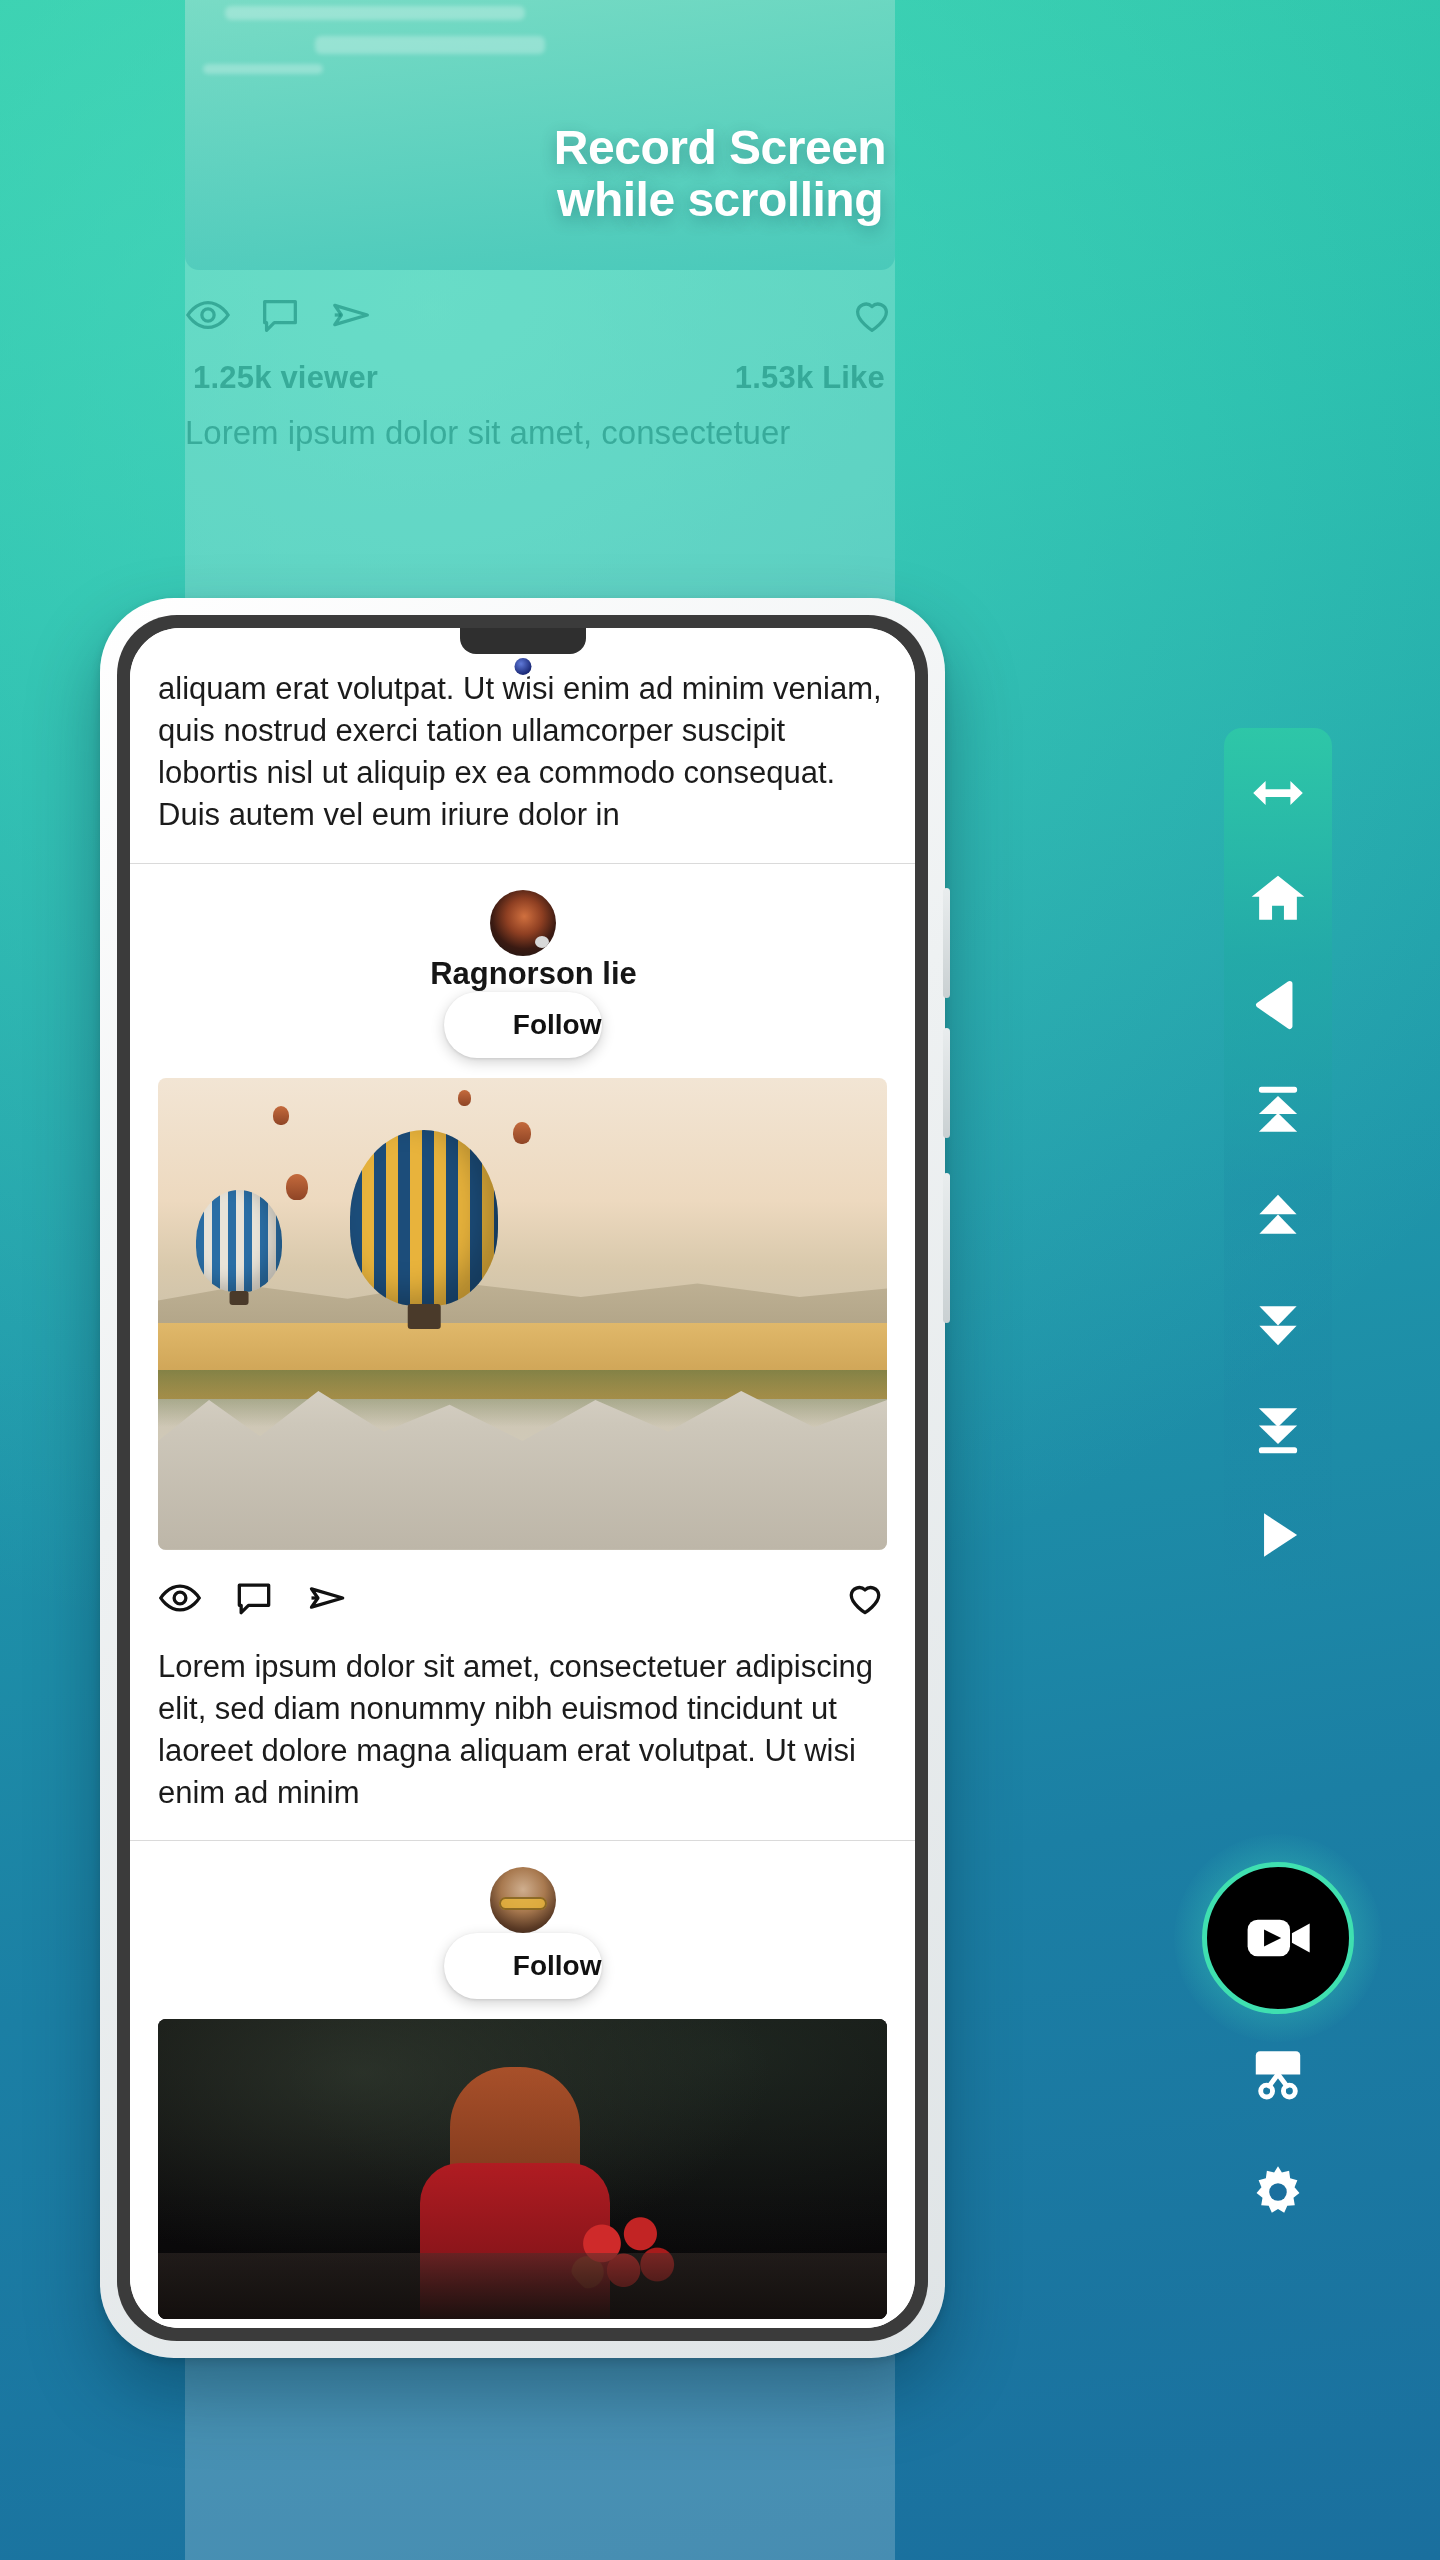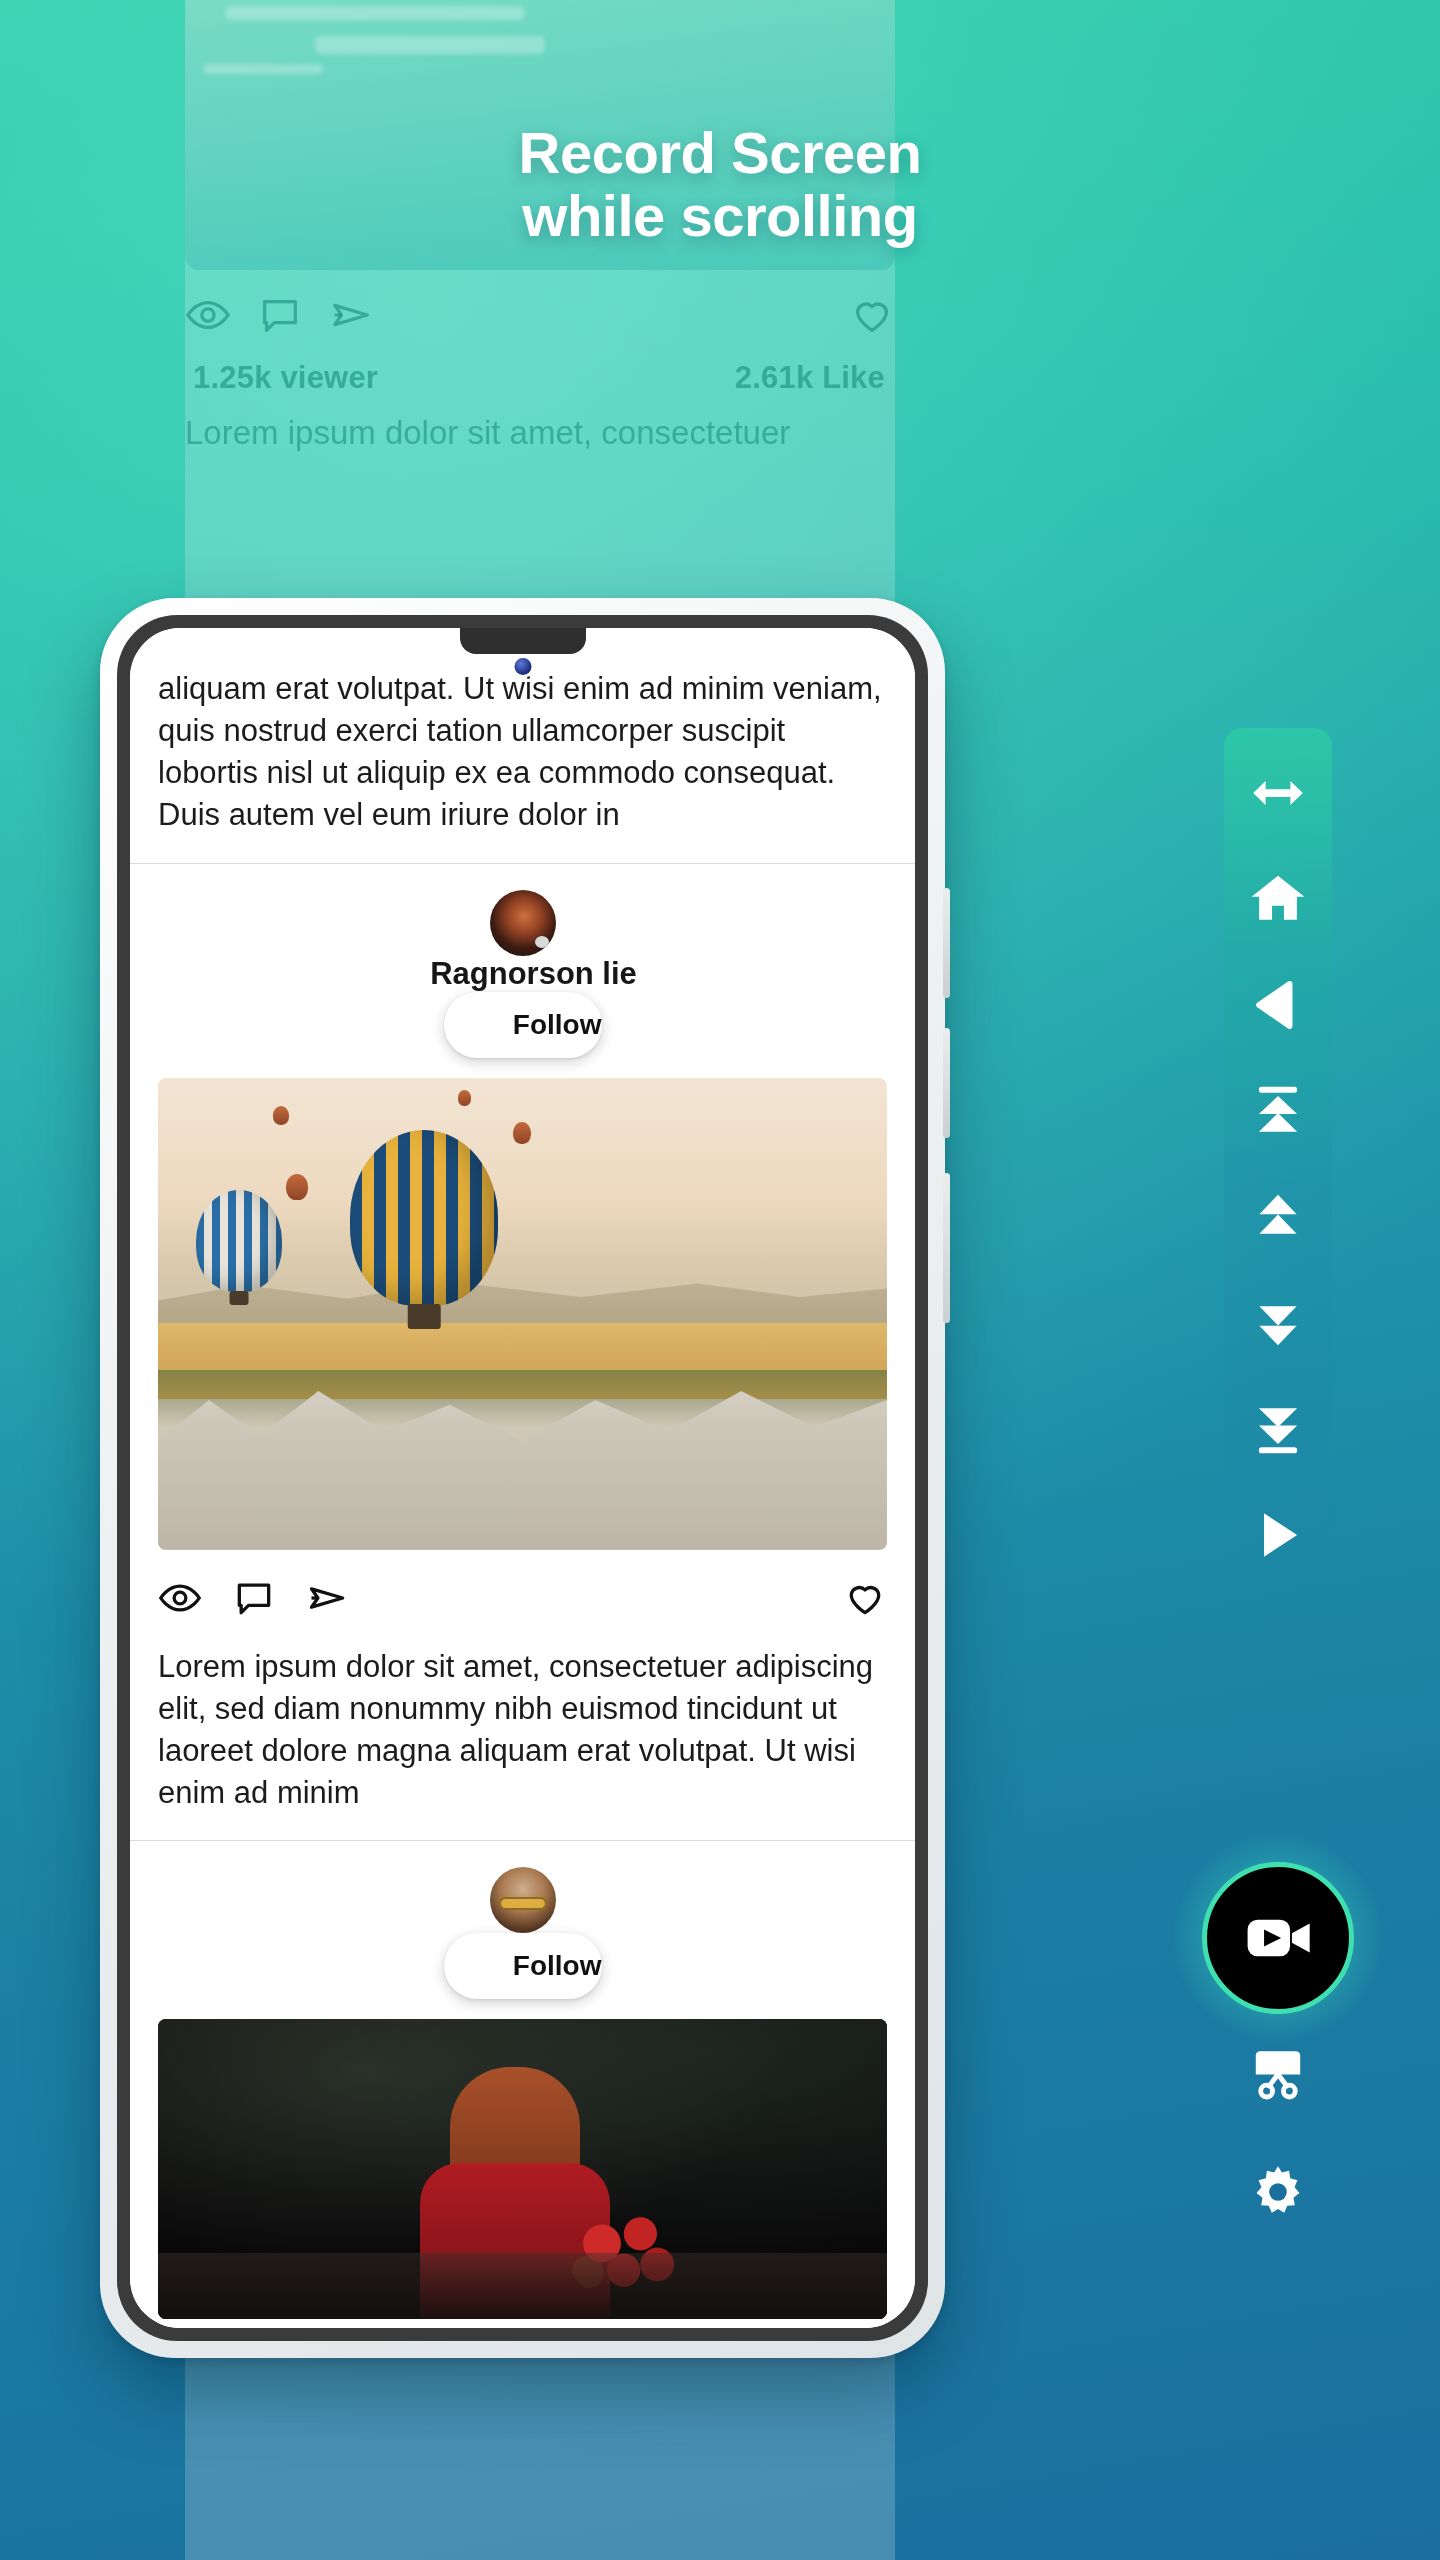--- a/index.html
+++ b/index.html
@@ -83,21 +83,21 @@
     filter: blur(14px);
   }
 
   
   .headline {
     position: absolute;
     left: 0; top: 122px;
     width: 1440px;
     text-align: center;
     color: #ffffff;
-    font-size: 58px;
+    font-size: 48px;
     font-weight: 700;
     line-height: 1.08;
     letter-spacing: -.5px;
     text-shadow: 0 5px 16px rgba(0,60,70,.30);
     z-index: 40;
     padding: 0 120px;
   }
   .headline .l2 { display: block; }
 
   
@@ -425,21 +425,21 @@
           </svg>
       </span>
       <span class="bg-icon" style="right:0;left:auto;">
         <svg viewBox="0 0 24 24" fill="none" stroke="currentColor" stroke-width="1.7">
             <path d="M12 20s-7.5-4.7-7.5-9.6A4.4 4.4 0 0 1 12 7.6a4.4 4.4 0 0 1 7.5 2.8C19.5 15.3 12 20 12 20z" stroke-linejoin="round"></path>
           </svg>
       </span>
     </div>
 
     <div class="bg-stat" style="left:8px;">1.25k viewer</div>
-    <div class="bg-stat" style="right:10px;">2.61k Like</div>
+    <div class="bg-stat" style="right:10px;">1.53k Like</div>
     <div class="bg-body">Lorem ipsum dolor sit amet, consectetuer</div>
   </div>
 
   <div class="bg-feed2">
     <div class="bg-photo2">
       <div class="glow"></div>
     </div>
     <div class="bg-icon-row" style="top:370px;">
       <span class="bg-icon" style="left:0;color:rgba(150,220,230,.55);">
         <svg viewBox="0 0 24 24" fill="none" stroke="currentColor" stroke-width="1.7">

